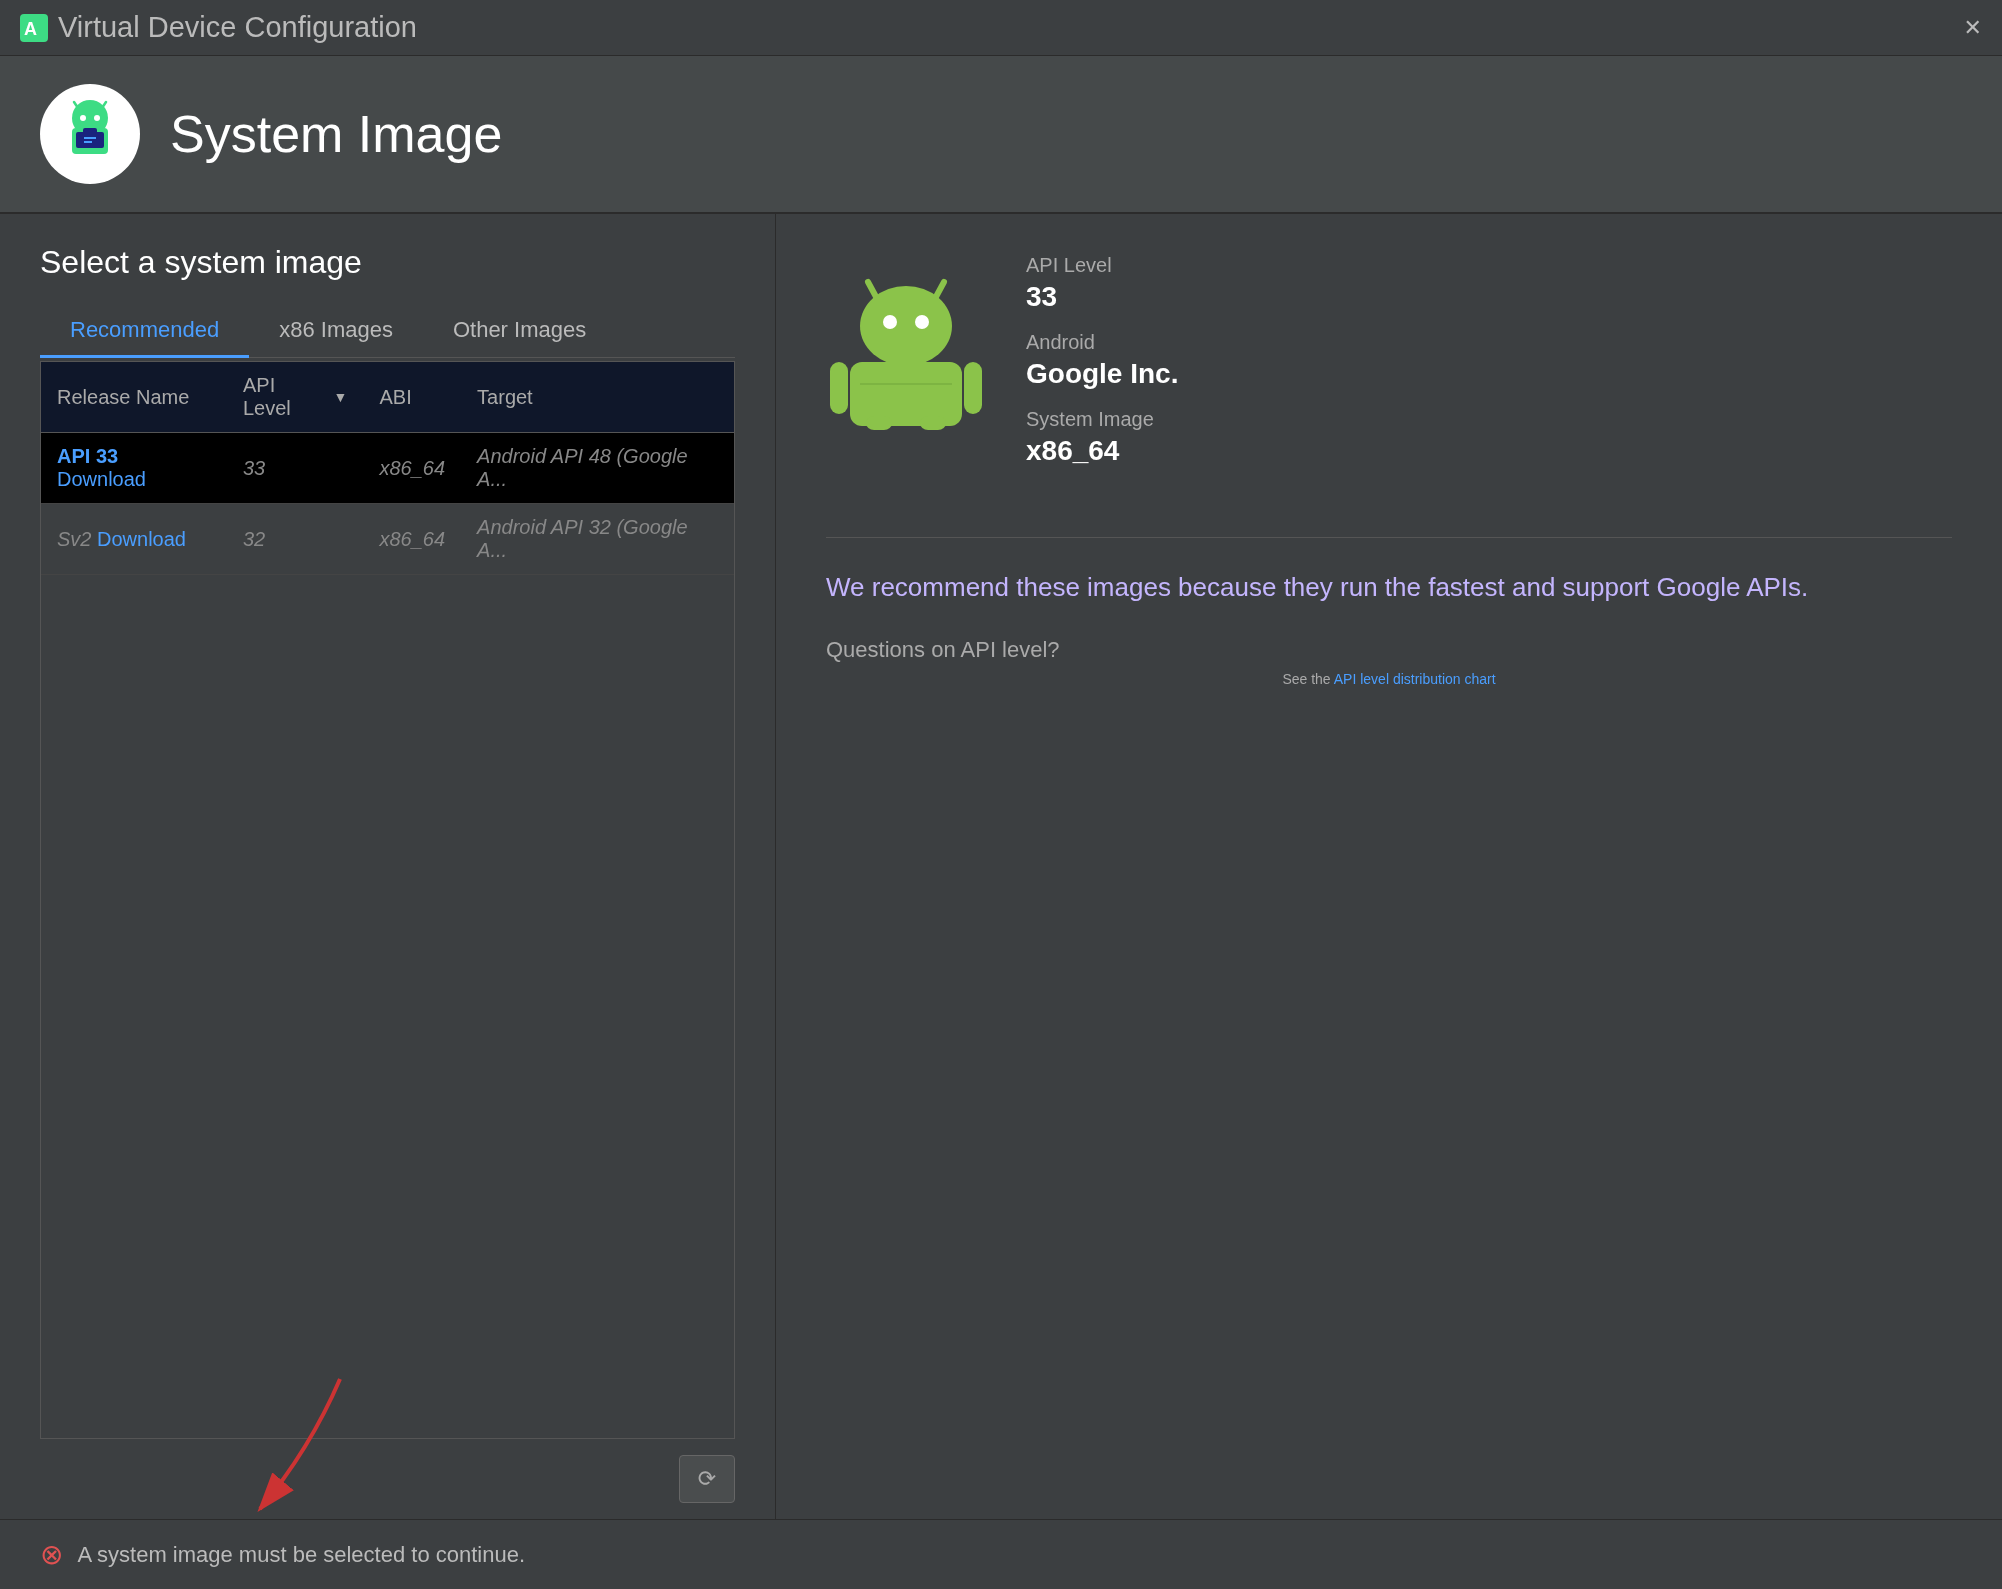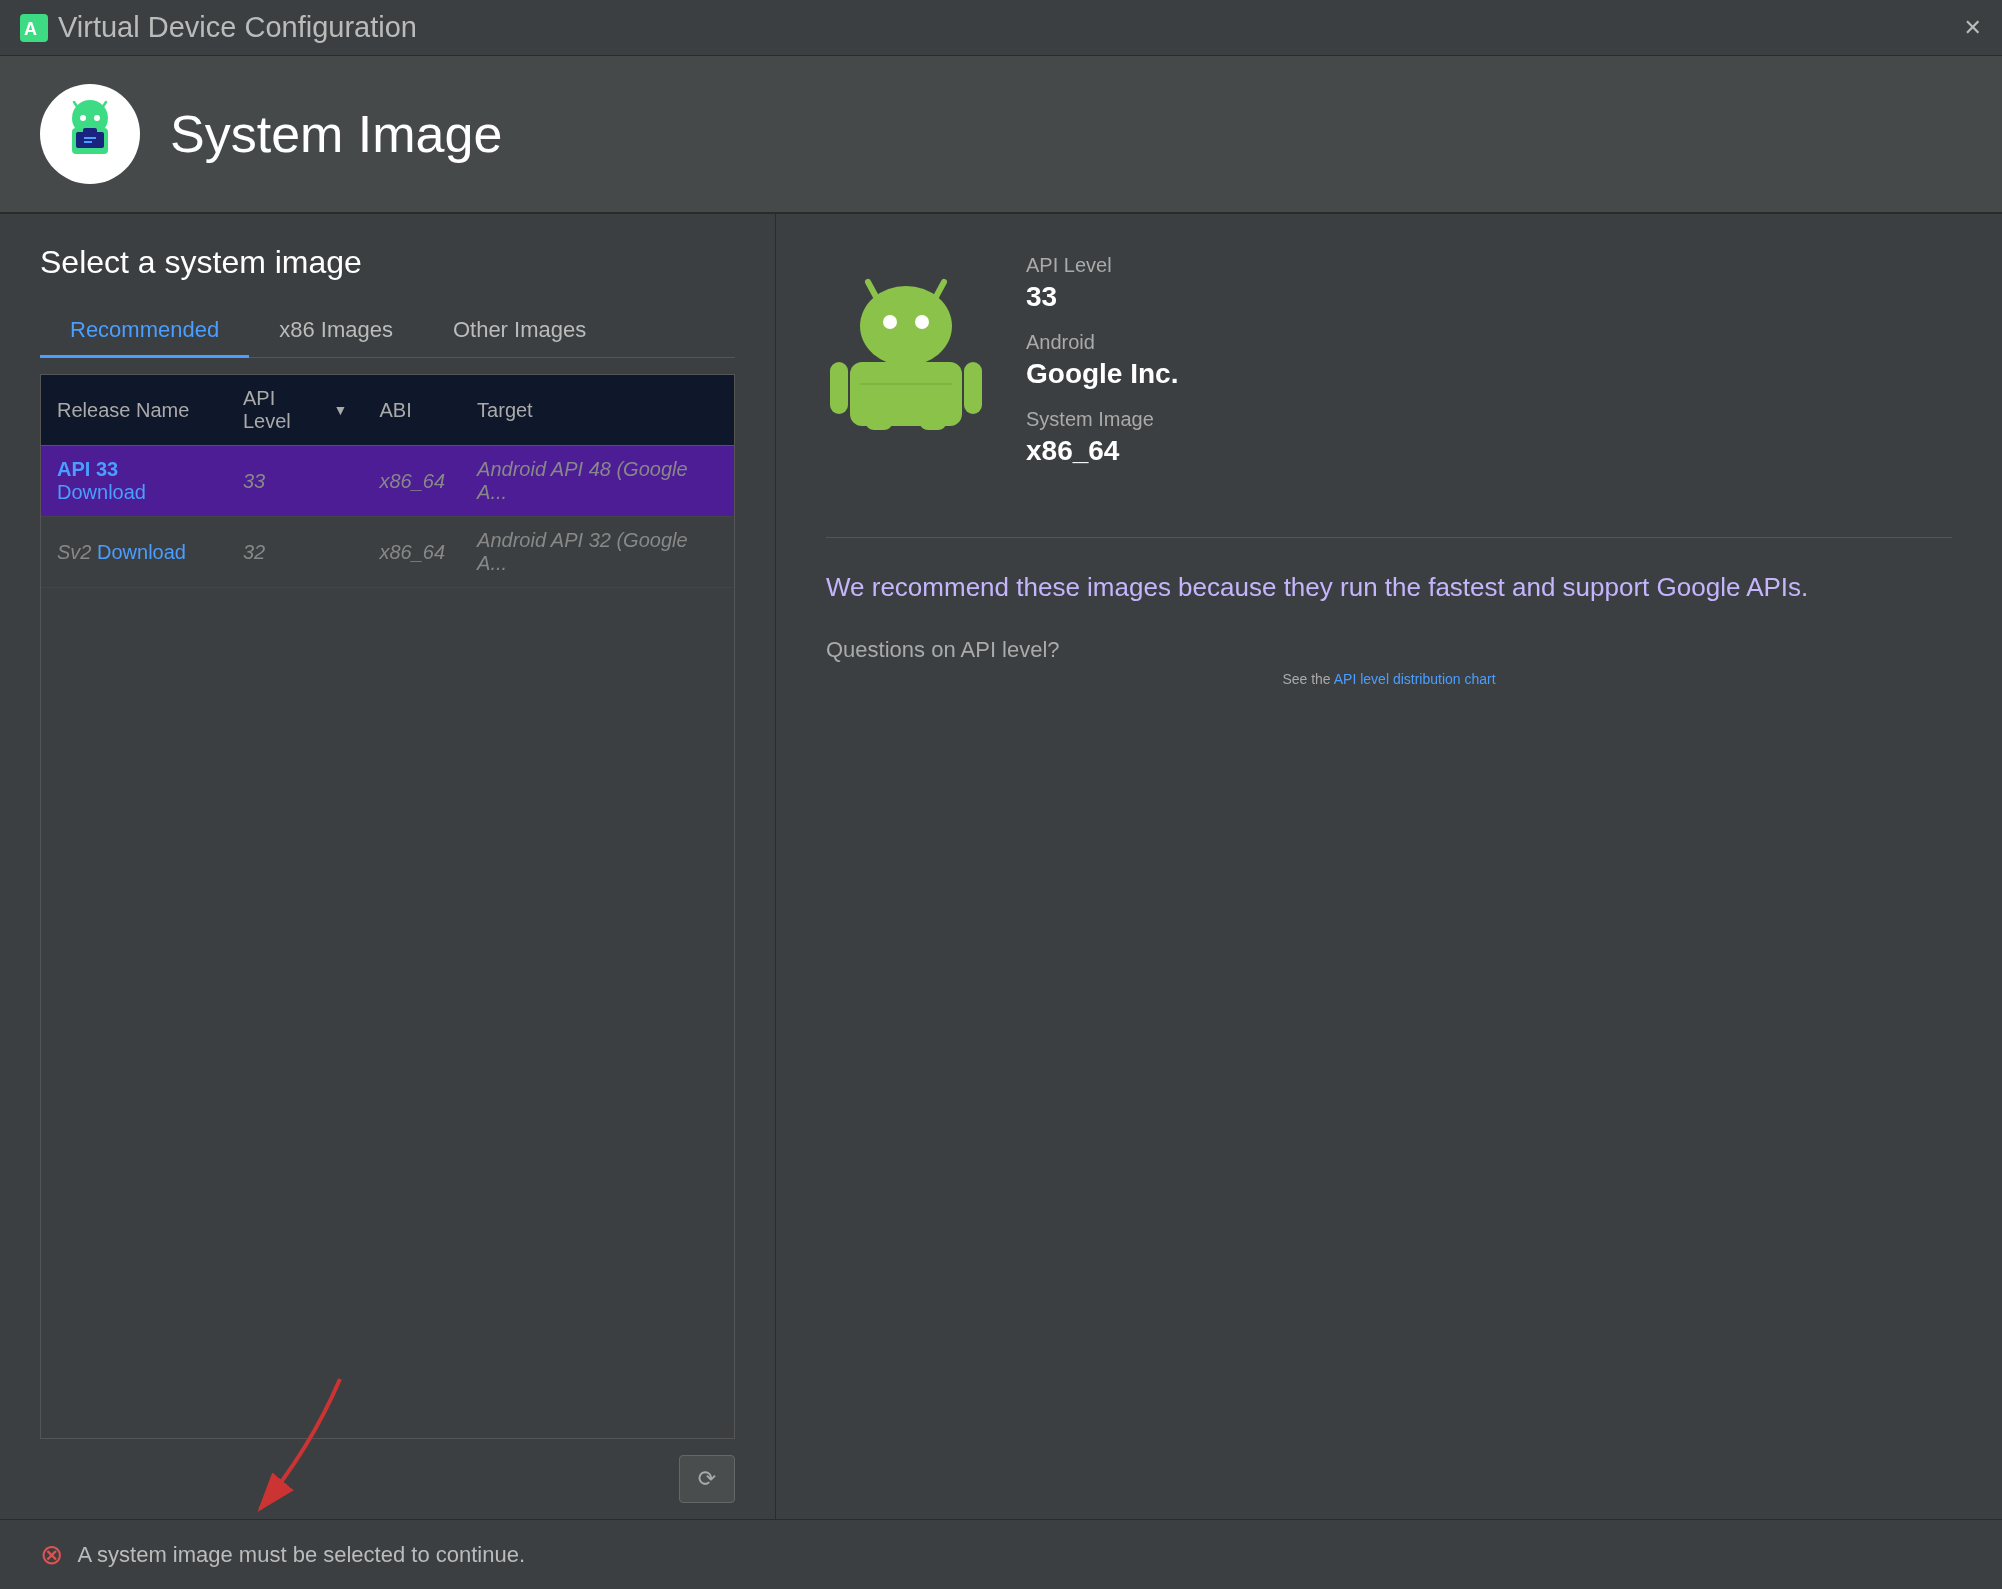--- a/index.html
+++ b/index.html
@@ -97,21 +97,21 @@
       font-size: 32px;
       color: #ffffff;
       margin-bottom: 24px;
       font-weight: 400;
     }
 
     
     .tabs {
       display: flex;
       border-bottom: 1px solid #555;
-      margin-bottom: 16px;
+      margin-bottom: 3px;
     }
     .tab {
       padding: 12px 30px;
       cursor: pointer;
       font-size: 22px;
       color: #bbbbbb;
       border-bottom: 3px solid transparent;
       margin-bottom: -1px;
     }
     .tab.active {
@@ -139,21 +139,21 @@
       text-align: left;
       padding: 12px 16px;
       font-weight: normal;
       color: #aaaaaa;
       font-size: 20px;
     }
     tbody tr {
       border-bottom: 1px solid #444;
     }
     tbody tr.selected {
-      background: #4c1d95;
+      background: #000000;
     }
     tbody td {
       padding: 12px 16px;
       font-size: 20px;
     }
     .api-level-header {
       display: flex;
       align-items: center;
       gap: 6px;
     }

